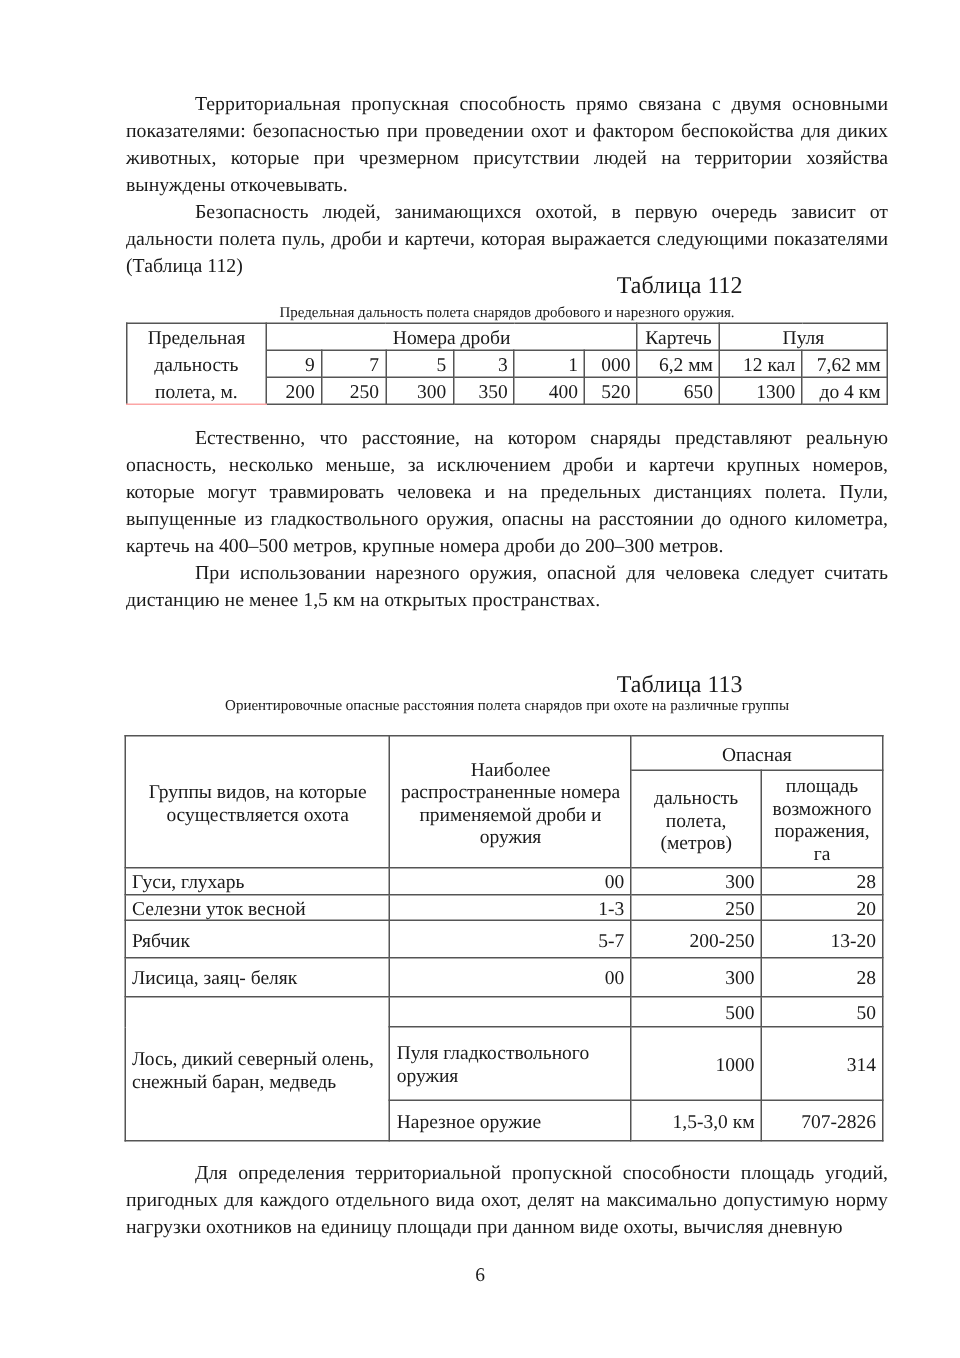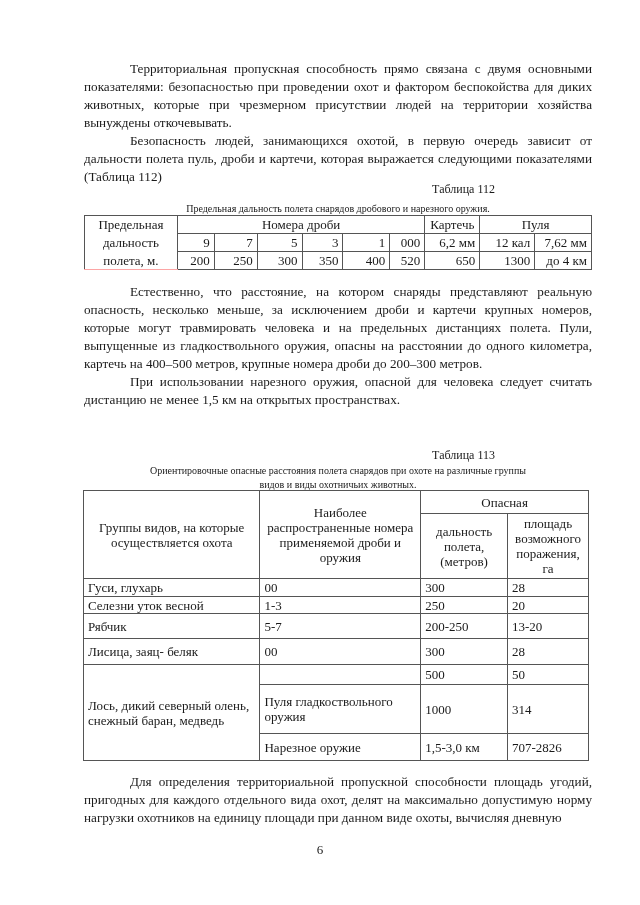--- a/index.html
+++ b/index.html
@@ -1,30 +1,30 @@
 <!DOCTYPE html>
 <html><head>
 <meta charset="utf-8">
 <style>
   html, body { margin: 0; padding: 0; background: #ffffff; }
   body { width: 640px; height: 905px; position: relative; overflow: hidden;
          font-family: "Liberation Serif", "DejaVu Serif", serif; color: #1a1a1a; }
   .page { position: absolute; left: 0; top: 0; width: 543px; height: 905px; }
   .para { position: absolute; left: 84px; width: 508px; font-size: 13.2px; line-height: 18px;
           text-align: justify; text-indent: 46px; margin: 0; }
-  .right { position: absolute; font-size: 12px; text-align: right; margin: 0; }
+  .right { position: absolute; font-size: 16px; text-align: right; margin: 0; }
   .center { position: absolute; font-size: 10px; text-align: center; margin: 0; line-height: 15px; }
   table { position: absolute; border-collapse: collapse; font-size: 13px; }
   td { border: 1px solid #555; padding: 0 4px; line-height: 15px; }
   .t112 td { height: 17px; text-align: right; }
   .t112 td.lbl { text-align: center; border-top: none; border-bottom: none; }
   .t112 td.hdr { text-align: center; }
   .t113 td { vertical-align: middle; }
   .t113 .l { text-align: left; }
-  .t113 .r { text-align: left; }
+  .t113 .r { text-align: right; }
   .t113 .c { text-align: center; }
   .pagenum { position: absolute; left: 0; width: 640px; top: 842px; text-align: center; font-size: 13px; }
 </style>
 </head>
 <body>
 
 <div class="page">
 
   <p class="para" style="top:60px;">Территориальная пропускная способность прямо связана с двумя основными показателями: безопасностью при проведении охот и фактором беспокойства для диких животных, которые при чрезмерном присутствии людей на территории хозяйства вынуждены откочевывать.</p>
   <p class="para" style="top:132px;">Безопасность людей, занимающихся охотой, в первую очередь зависит от дальности полета пуль, дроби и картечи, которая выражается следующими показателями (Таблица 112)</p>
@@ -77,21 +77,20 @@
       <td>до 4 км</td>
     </tr>
   </tbody>
     </table>
 
   <p class="para" style="top:283px;">Естественно, что расстояние, на котором снаряды представляют реальную опасность, несколько меньше, за исключением дроби и картечи крупных номеров, которые могут травмировать человека и на предельных дистанциях полета. Пули, выпущенные из гладкоствольного оружия, опасны на расстоянии до одного километра, картечь на 400–500 метров, крупные номера дроби до 200–300 метров.</p>
   <p class="para" style="top:373px;">При использовании нарезного оружия, опасной для человека следует считать дистанцию не менее 1,5 км на открытых пространствах.</p>
 
   <p class="right" style="top:448px; right:48px;">Таблица 113</p>
   <p class="center" style="top:463px; left:60px; width:556px;font-family:Liberation Serif, serif;">Ориентировочные опасные расстояния полета снарядов при охоте на различные группы</p>
-  <p class="center" style="top:477px; left:60px; width:556px;">видов и виды охотничьих животных.</p>
 
   <table class="t113" style="left:83px; top:490px; width:506px;">
     <colgroup>
       <col style="width:177px">
         <col style="width:161px">
         <col style="width:87px">
         <col style="width:81px">
     </colgroup>
     <tbody>
         <tr style="height:23px;">

